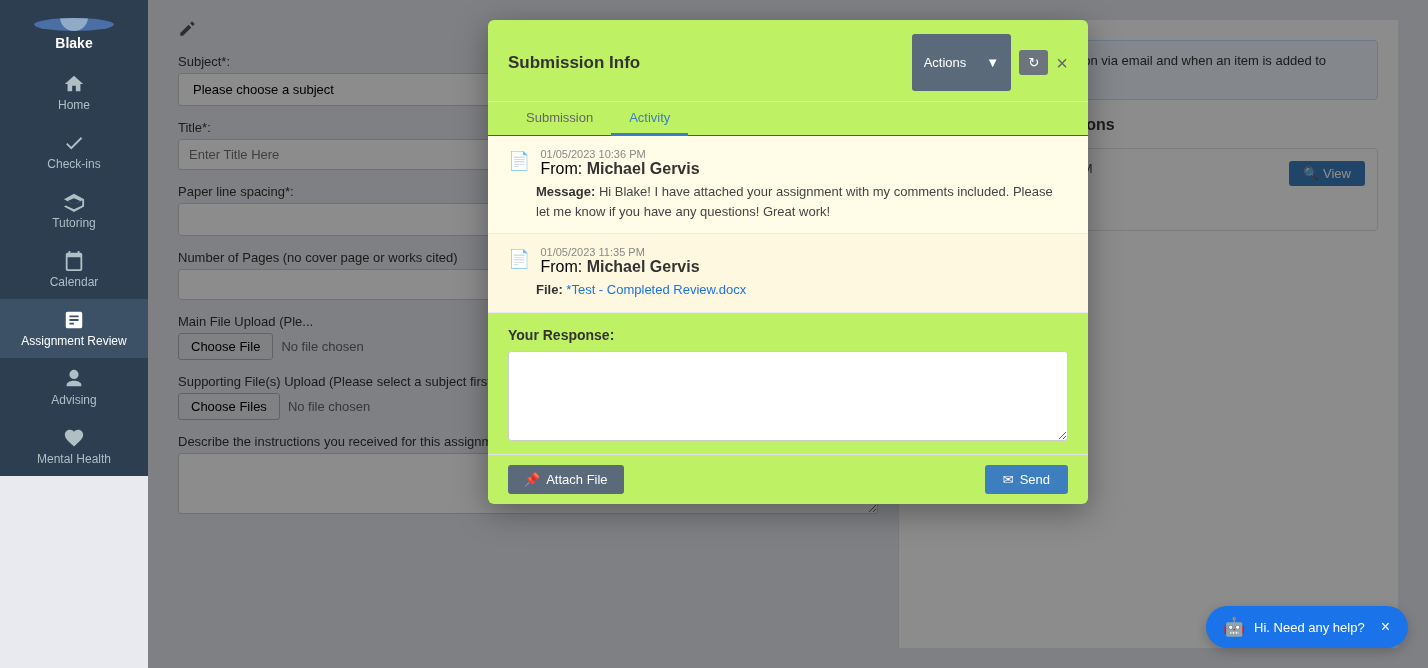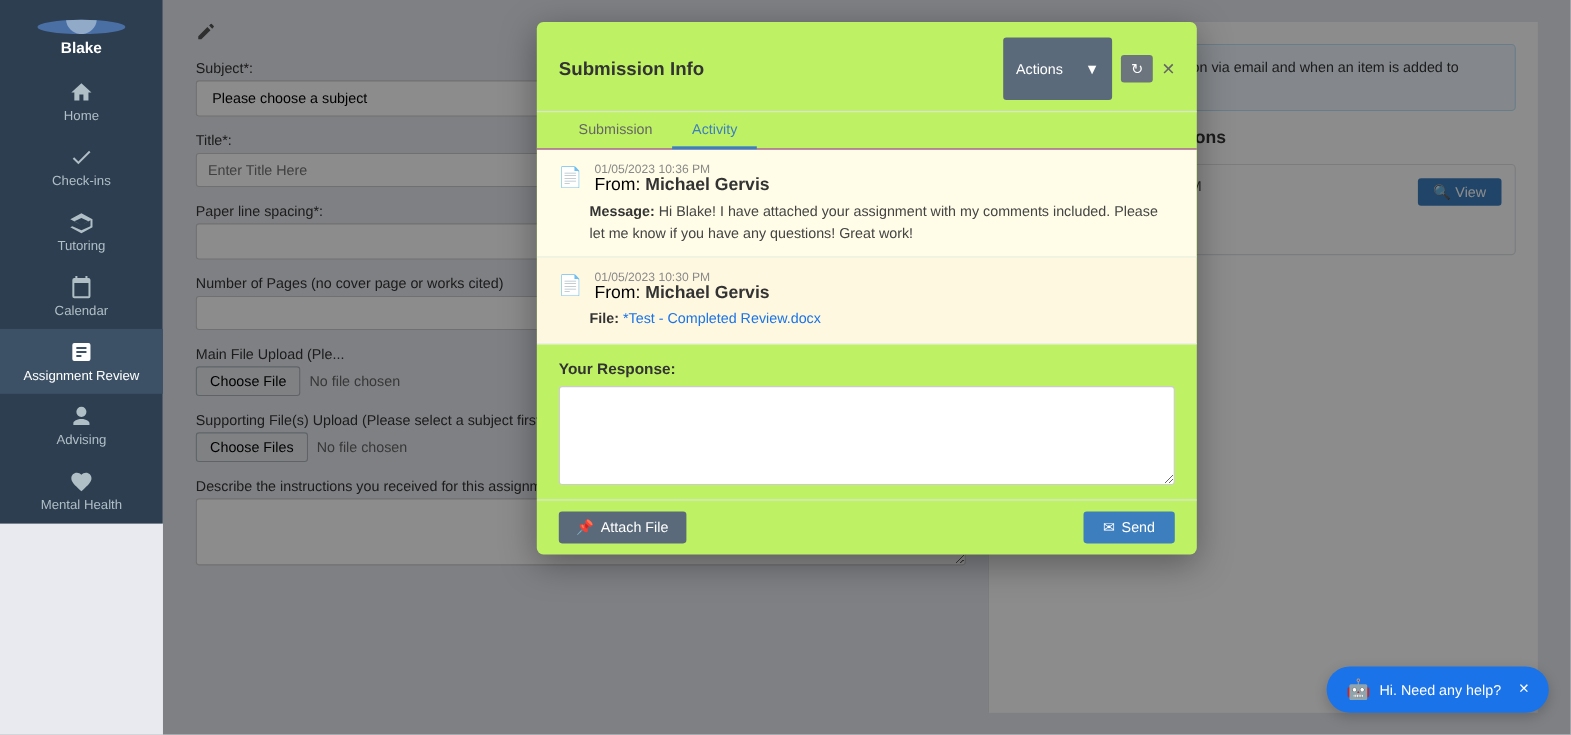--- a/index.html
+++ b/index.html
@@ -393,21 +393,21 @@
             <span>Hi Blake! I have attached your assignment with my comments included. Please let me know if you have any questions! Great work!</span>
           </div>
         </div>
 
         <div class="message-item file-msg">
           <div class="message-meta">
             <span class="message-icon">📄</span>
             <div>
               <div class="message-time">
                 <span>01/05/2023</span>
-                <span>10:30 PM</span>
+                <span>11:35 PM</span>
               </div>
               <div class="message-from">
                 <span>From:</span>
                 <strong>Michael Gervis</strong>
               </div>
             </div>
           </div>
           <div class="message-content">
             <strong>File:</strong>
             <a href="#" class="file-link">*Test - Completed Review.docx</a>

